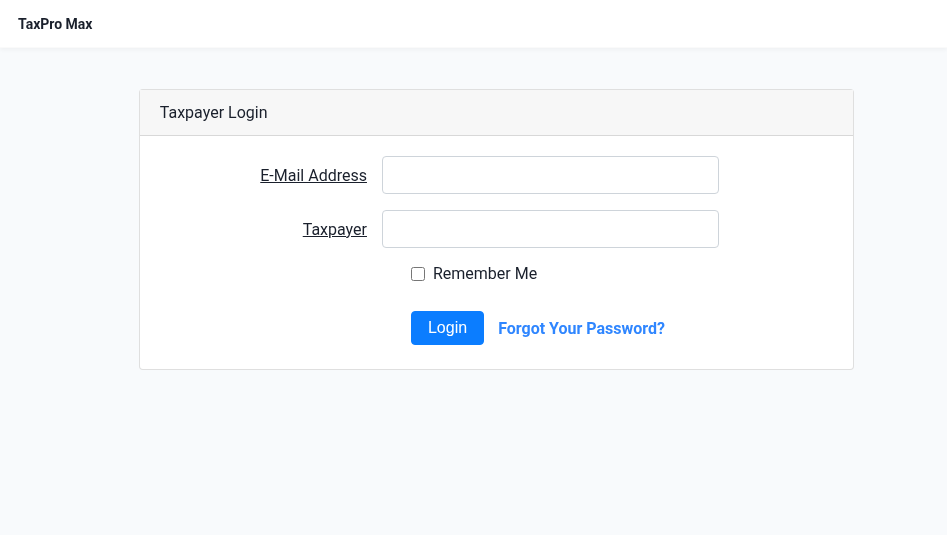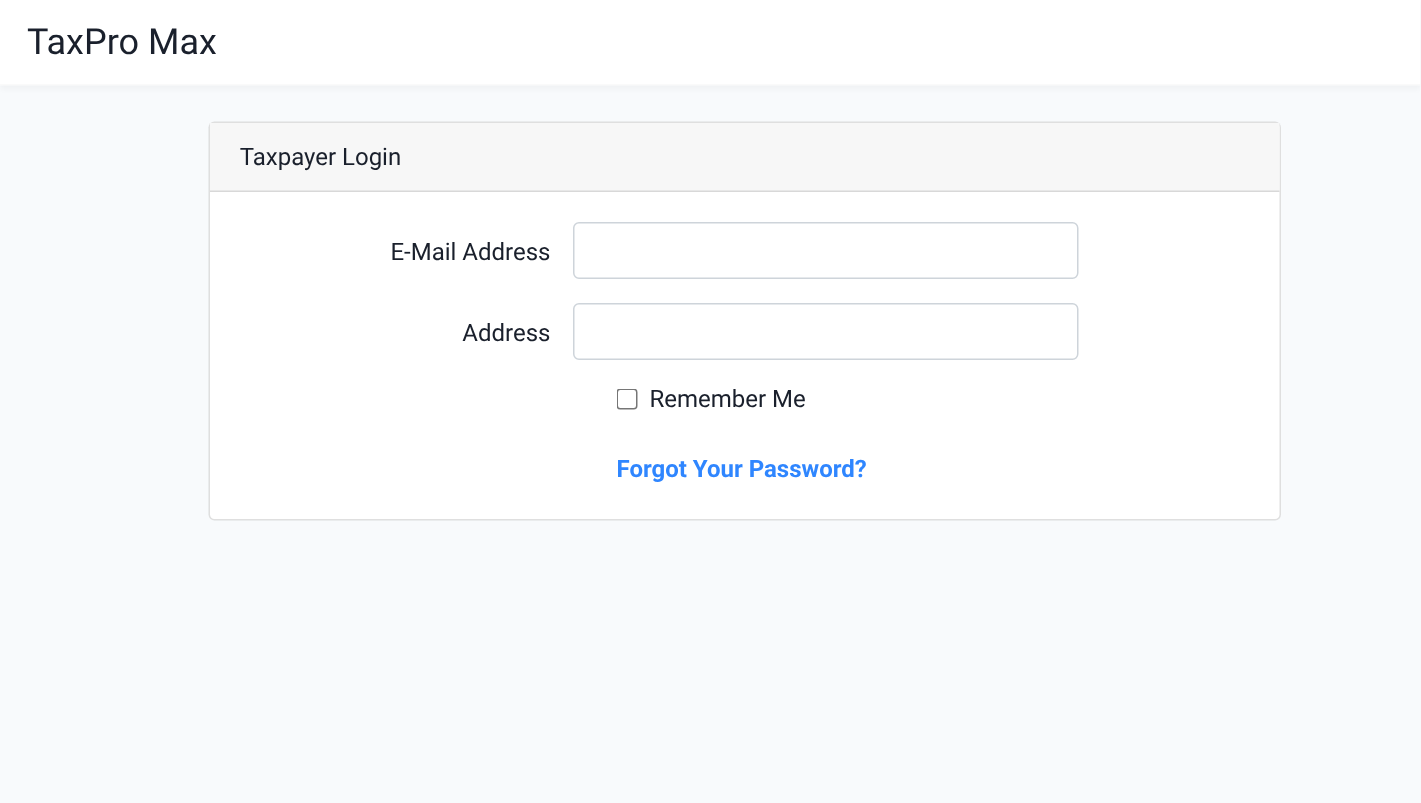--- a/index.html
+++ b/index.html
@@ -16,36 +16,37 @@
       height: 535px;
       overflow: hidden;
     }
     .navbar {
       background-color: #ffffff;
       box-shadow: 0 2px 4px rgba(0,0,0,0.04);
       padding: 14px 18px;
       border-bottom: 1px solid rgba(0,0,0,0.02);
     }
     .navbar-brand {
-      font-size: 24px;
+      font-size: 14px;
       color: #1a202c;
-      font-weight: 400;
+      font-weight: 700;
     }
     .container {
       max-width: 1140px;
       margin: 0 auto;
       padding: 24px 15px 0 15px;
     }
     .row-center {
       display: flex;
       justify-content: center;
     }
     .col-md-10 {
       width: 78%;
       margin-left: 5%;
+      margin-top: 17px;
     }
     .card {
       background-color: #ffffff;
       border: 1px solid rgba(0,0,0,0.125);
       border-radius: 4px;
     }
     .card-header {
       background-color: #f7f7f7;
       border-bottom: 1px solid rgba(0,0,0,0.125);
       padding: 13px 20px;
@@ -59,20 +60,21 @@
       display: flex;
       align-items: center;
       margin-bottom: 16px;
     }
     .form-label-col {
       width: 33%;
       text-align: right;
       padding-right: 15px;
       font-size: 16px;
       color: #1a202c;
+      text-decoration: underline;
     }
     .form-input-col {
       width: 50%;
     }
     .form-offset-col {
       margin-left: 33%;
       width: 67%;
       padding-left: 29px;
     }
     .form-control {
@@ -146,38 +148,39 @@
             <div class="form-label-col">
               <label>E-Mail Address</label>
             </div>
             <div class="form-input-col">
               <input type="email" class="form-control" value="" style="">
             </div>
           </div>
 
           <div class="form-group">
             <div class="form-label-col">
-              <label>Address</label>
+              <label>Taxpayer</label>
             </div>
             <div class="form-input-col">
               <input type="password" class="form-control" value="" style="">
             </div>
           </div>
 
           <div class="form-group">
             <div class="form-offset-col">
               <div class="form-check">
                 <input type="checkbox" class="form-check-input" style="">
                 <label class="form-check-label">Remember Me</label>
               </div>
             </div>
           </div>
 
           <div class="form-group" style="margin-bottom:0;">
             <div class="form-offset-col btn-row">
+              <button class="btn-primary">Login</button>
               <a href="#" class="btn-link">Forgot Your Password?</a>
             </div>
           </div>
 
         </div>
       </div>
     </div>
   </div>
 </div>
 

